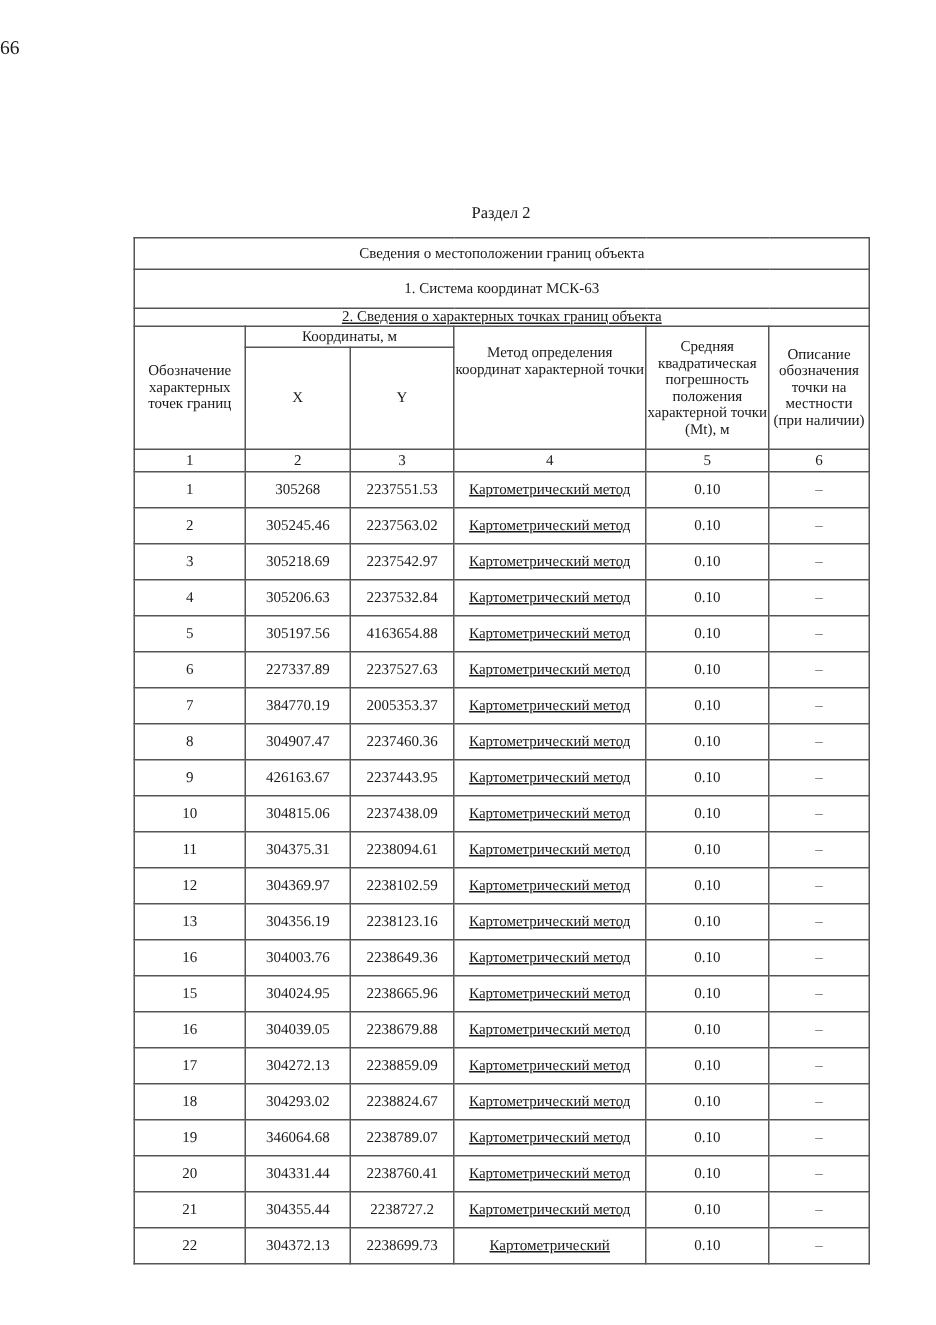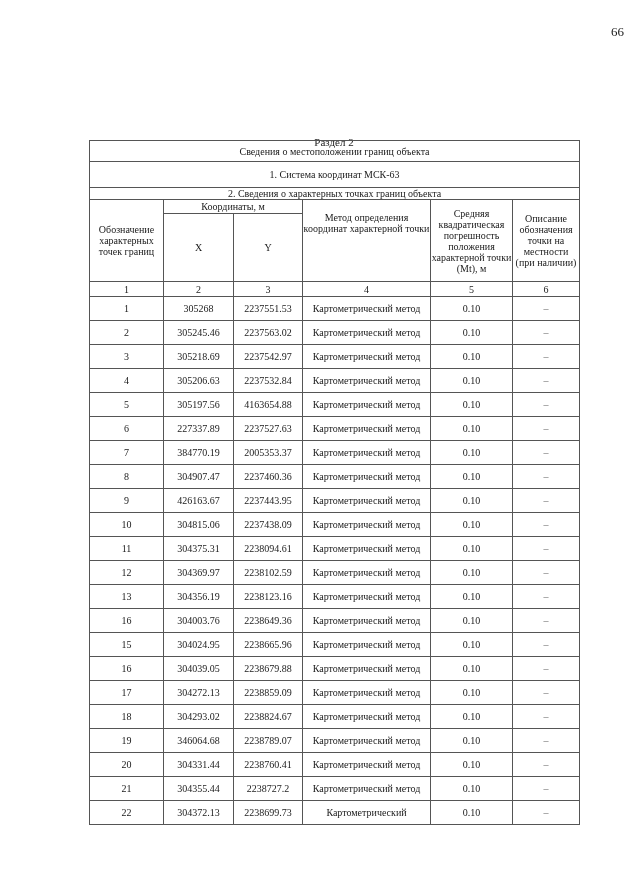--- a/index.html
+++ b/index.html
@@ -1,28 +1,28 @@
 <!DOCTYPE html>
 <html><head>
 <meta charset="utf-8">
 <style>
   html, body { margin:0; padding:0; background:#ffffff; }
   body { width:624px; height:883px; position:relative; font-family:"Liberation Serif", serif; color:#1a1a1a; overflow:hidden; }
-  .page-number { position:absolute; top:24px; left:0; width:624px; text-align:right; font-size:13px; }
+  .page-number { position:absolute; top:24px; left:0; width:624px; text-align:left; font-size:13px; }
   .section-title { position:absolute; top:136px; left:0; width:668px; text-align:center; font-size:11px; }
-  table.main { position:absolute; top:140px; left:89px; width:490px; border-collapse:collapse; table-layout:fixed; font-size:10px; }
+  table.main { position:absolute; top:158px; left:89px; width:490px; border-collapse:collapse; table-layout:fixed; font-size:10px; }
   table.main td { border:1px solid #555; padding:0; text-align:center; vertical-align:middle; line-height:11px; }
   .row-title td { height:20px; }
   .row-system td { height:25px; text-align:left; padding-left:4px; }
-  .row-points td { height:10px; text-align:left; padding-left:4px; line-height:10px; vertical-align:bottom; }
+  .row-points td { height:10px; text-align:left; padding-left:4px; line-height:10px; vertical-align:bottom;text-decoration:underline; }
   .hdr td { vertical-align:top; padding-top:1px; }
   .hdr td.mid { vertical-align:middle;font-family:Liberation Serif, serif; }
   .colnum td { height:14px; }
   .data td { height:22px; vertical-align:top; padding-top:2px; }
-  .data td.method { line-height:10px; padding-top:1px; }
+  .data td.method { line-height:10px; padding-top:1px;text-decoration:underline; }
   .dash { color:#666; }
 </style>
 </head>
 <body>
 
 <div class="page-number">66</div>
 <div class="section-title">Раздел 2</div>
 
 <table class="main">
   <colgroup>

